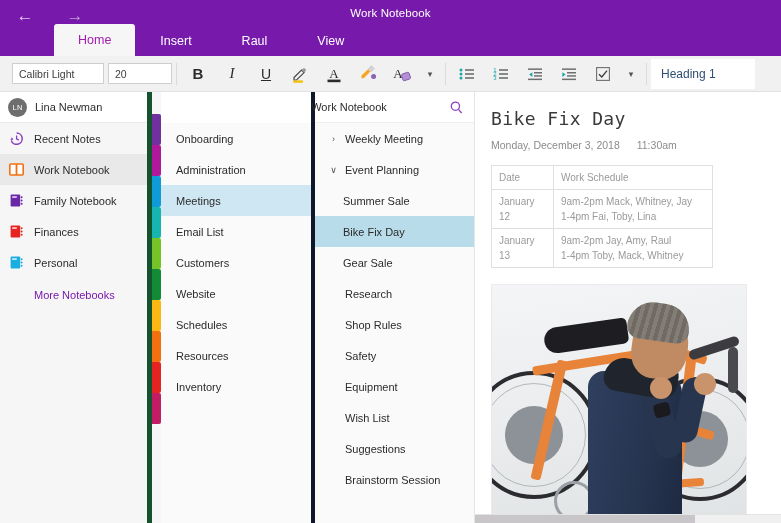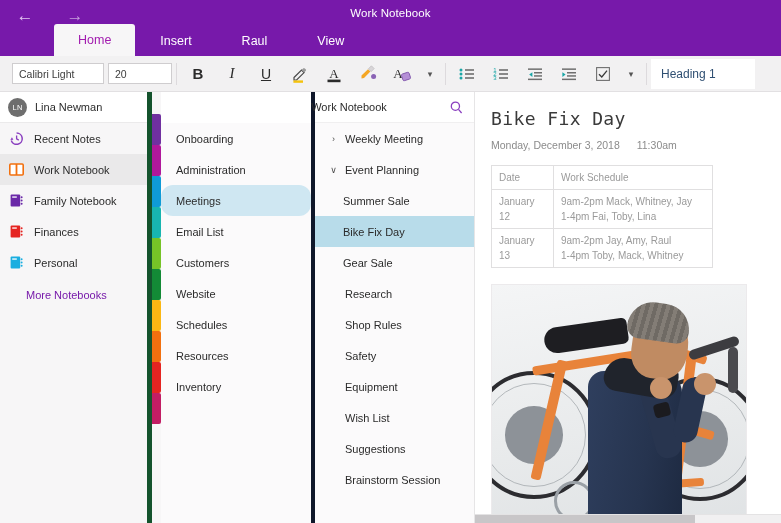--- a/index.html
+++ b/index.html
@@ -167,21 +167,21 @@
     padding-left: 8px;
     gap: 9px;
     font-size: 11px;
     color: #2b2b2b;
   }
   .nav-item.sel { background: #eae9ea; }
   .nav-ico { width: 17px; height: 17px; flex: 0 0 17px; display:block; }
   .more-row {
     height: 34px;
     display: flex; align-items: center;
-    padding-left: 26px;
+    padding-left: 34px;
     font-size: 11px;
     color: #7719aa;
   }
 
   
   .colorstrip {
     width: 9px;
     flex: 0 0 9px;
     background: #f7f6f7;
     padding-top: 22px;
@@ -198,21 +198,21 @@
     border-right: 4px solid #0f172a;
   }
   .sec-head { height: 31px; background: #ffffff; }
   .sec-item {
     height: 31px;
     display: flex; align-items: center;
     padding-left: 15px;
     font-size: 11px;
     color: #2b2b2b;
   }
-  .sec-item.sel { background: #cfe7f2; border-radius: 12px; }
+  .sec-item.sel { background: #cfe7f2; }
 
   
   .col-pages {
     width: 160px;
     flex: 0 0 160px;
     background: #fbfafb;
     display: flex;
     flex-direction: column;
     border-right: 1px solid #e6e5e6;
   }

